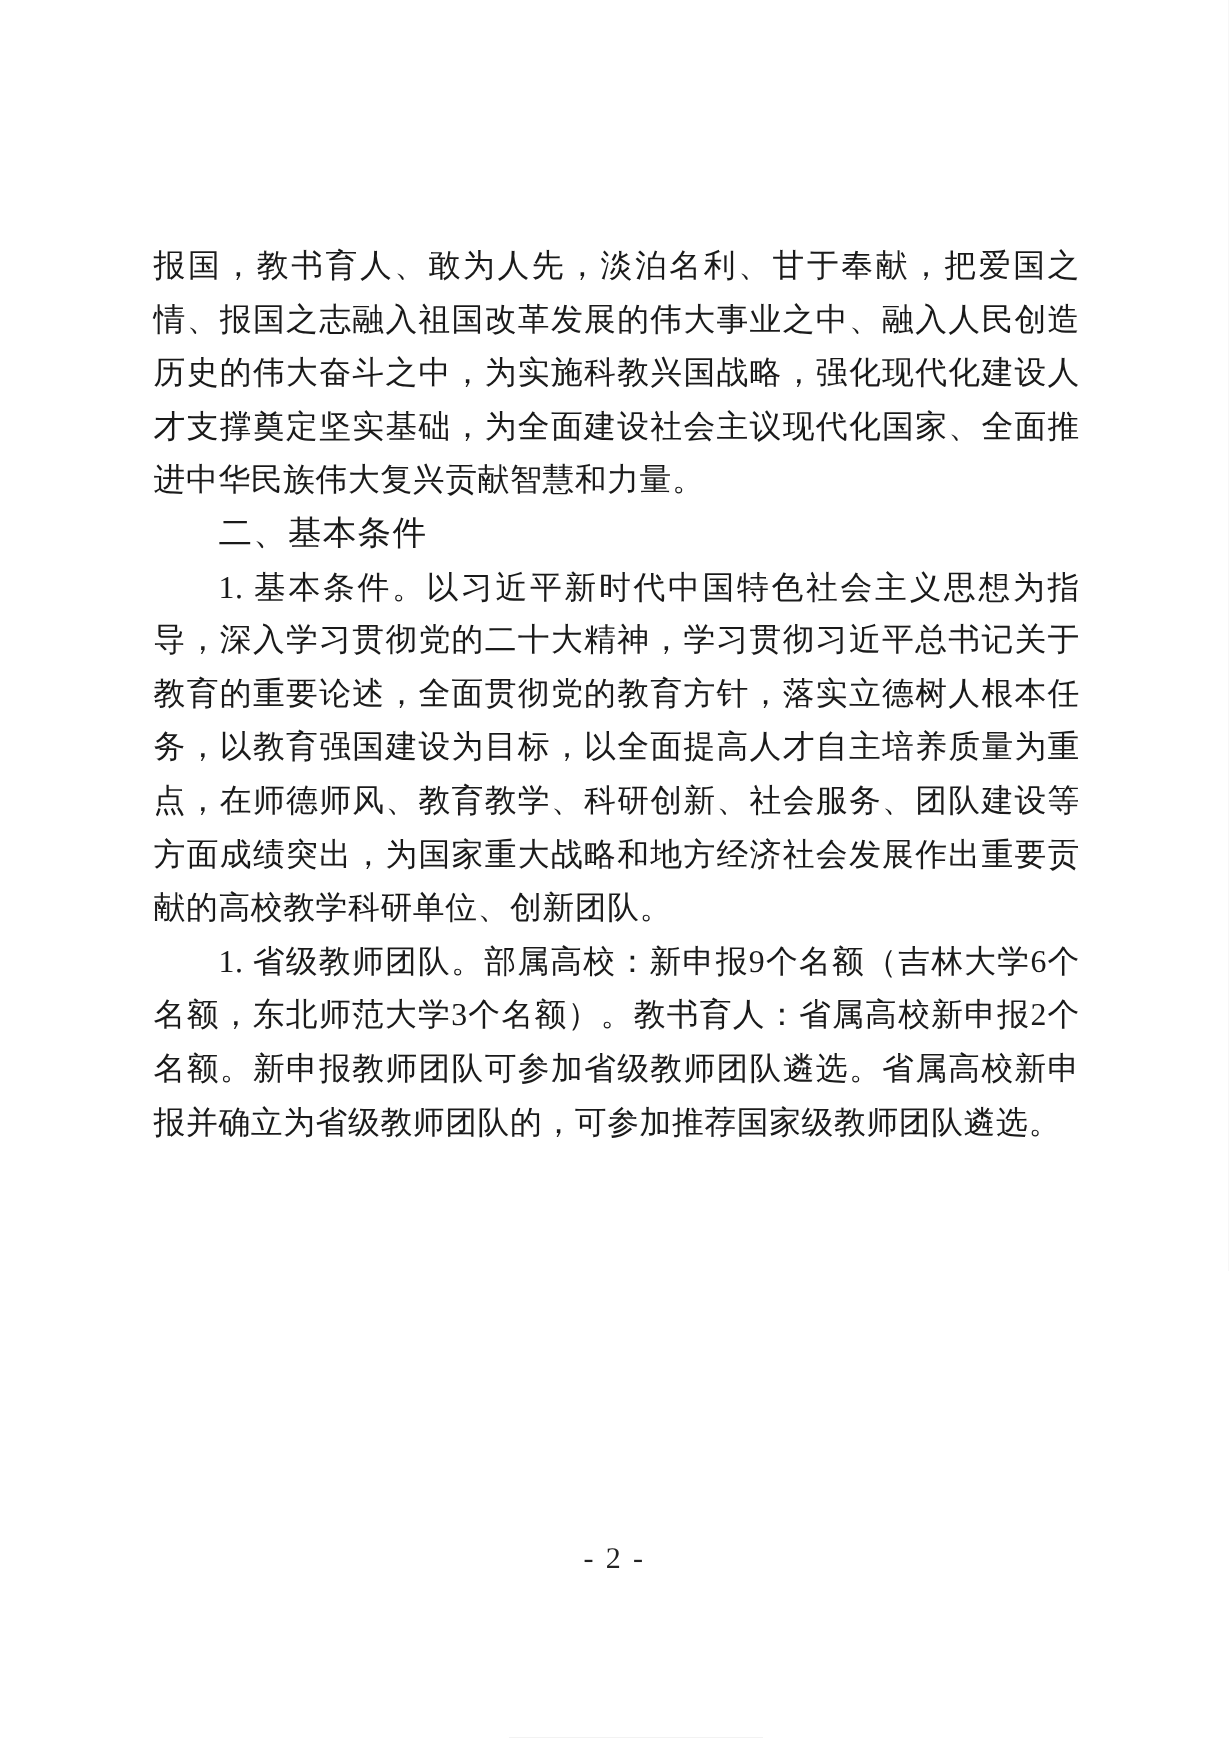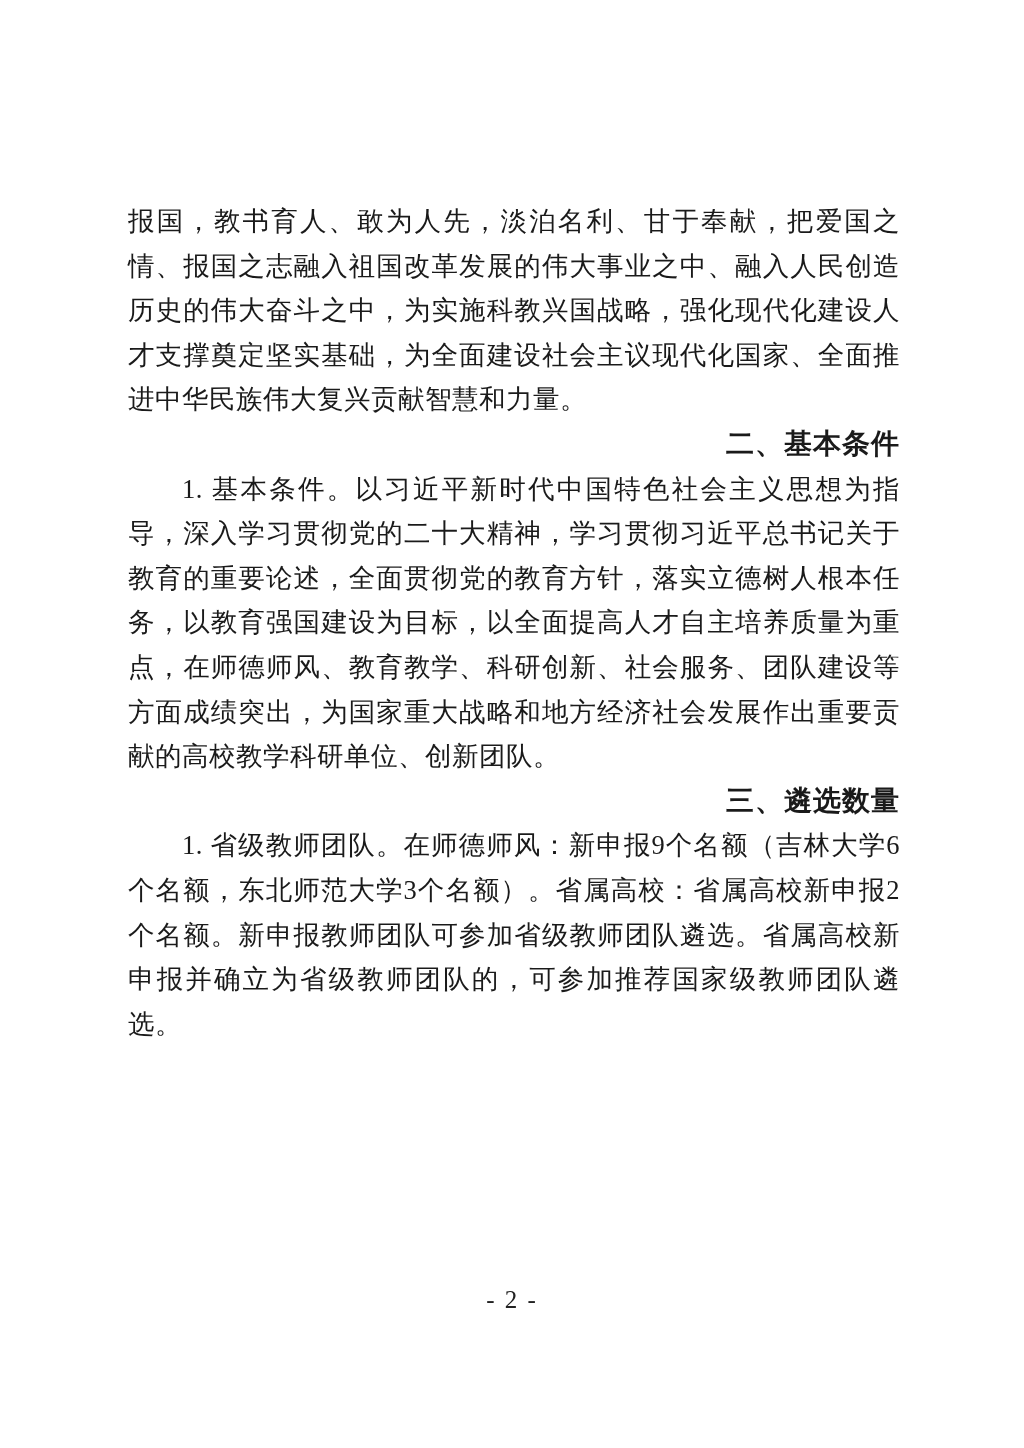--- a/index.html
+++ b/index.html
@@ -33,24 +33,24 @@
     margin: 0;
     text-indent: 54px;
   }
   p.body.no-indent {
     text-indent: 0;
   }
   h2.heading {
     margin: 0;
     font-family: "Liberation Sans", "DejaVu Sans", sans-serif;
     font-size: 28px;
-    font-weight: 700;
+    font-weight: 400;
     line-height: 44.6px;
     text-indent: 54px;
-    text-align: right;
+    text-align: left;
     letter-spacing: 1px;
   }
   .lead {
     font-weight: 400;
   }
   .footer {
     position: absolute;
     left: 0;
     right: 0;
     top: 1286px;
@@ -66,21 +66,20 @@
 
 <div class="page">
   <div class="doc">
     <p class="body no-indent">报国，教书育人、敢为人先，淡泊名利、甘于奉献，把爱国之情、报国之志融入祖国改革发展的伟大事业之中、融入人民创造历史的伟大奋斗之中，为实施科教兴国战略，强化现代化建设人才支撑奠定坚实基础，为全面建设社会主议现代化国家、全面推进中华民族伟大复兴贡献智慧和力量。</p>
 
     <h2 class="heading">二、基本条件</h2>
 
     <p class="body">1. 基本条件。以习近平新时代中国特色社会主义思想为指导，深入学习贯彻党的二十大精神，学习贯彻习近平总书记关于教育的重要论述，全面贯彻党的教育方针，落实立德树人根本任务，以教育强国建设为目标，以全面提高人才自主培养质量为重点，在师德师风、教育教学、科研创新、社会服务、团队建设等方面成绩突出，为国家重大战略和地方经济社会发展作出重要贡献的高校教学科研单位、创新团队。</p>
 
 
-    <h2 class="heading">三、遴选数量</h2>
 
 
 
-    <p class="body"><span class="lead">1. 省级教师团队。</span><span>在师德师风：新申报9个名额（吉林大学6个名额，东北师范大学3个名额）。省属高校：省属高校新申报2个名额。新申报教师团队可参加省级教师团队遴选。省属高校新申报并确立为省级教师团队的，可参加推荐国家级教师团队遴选。</span></p>
+    <p class="body"><span class="lead">1. 省级教师团队。</span><span>部属高校：新申报9个名额（吉林大学6个名额，东北师范大学3个名额）。教书育人：省属高校新申报2个名额。新申报教师团队可参加省级教师团队遴选。省属高校新申报并确立为省级教师团队的，可参加推荐国家级教师团队遴选。</span></p>
   </div>
 
   <div class="footer">- 2 -</div>
 </div>
 
 </body></html>

